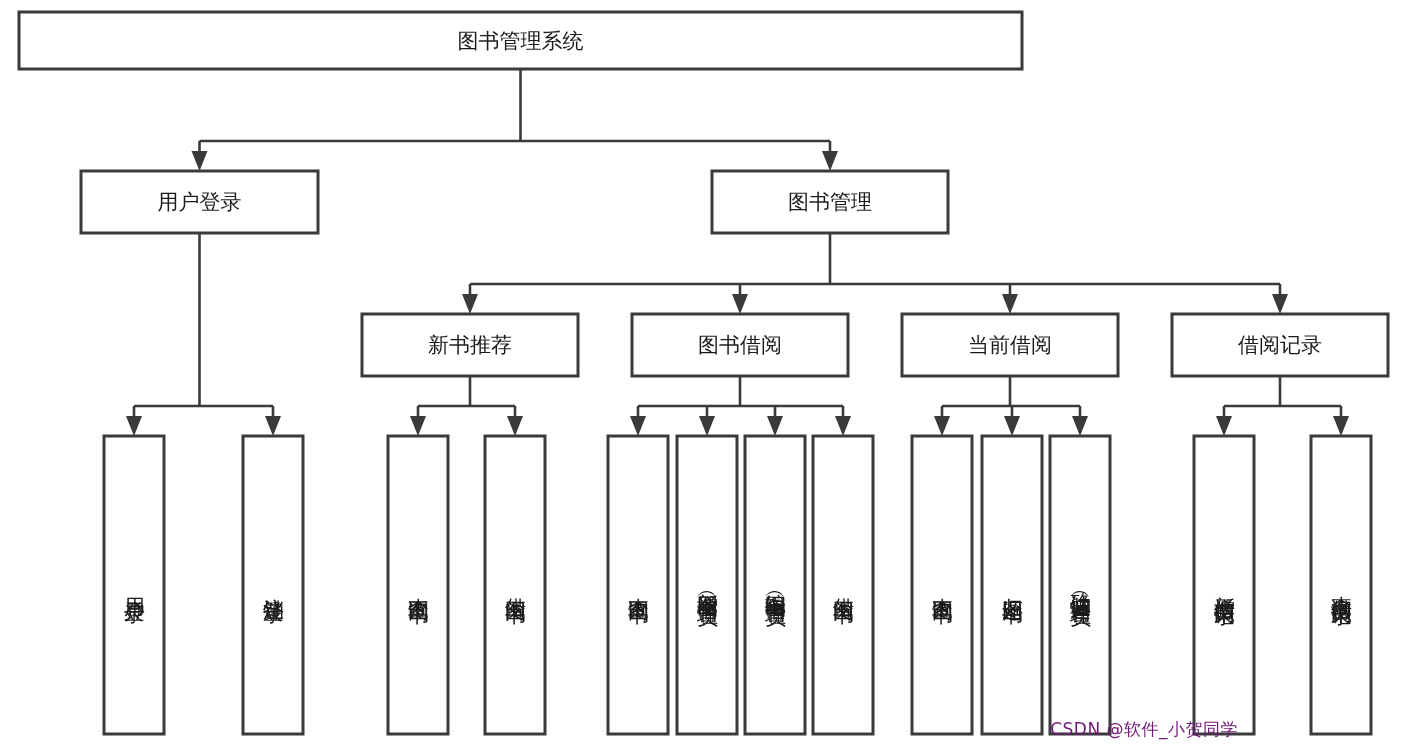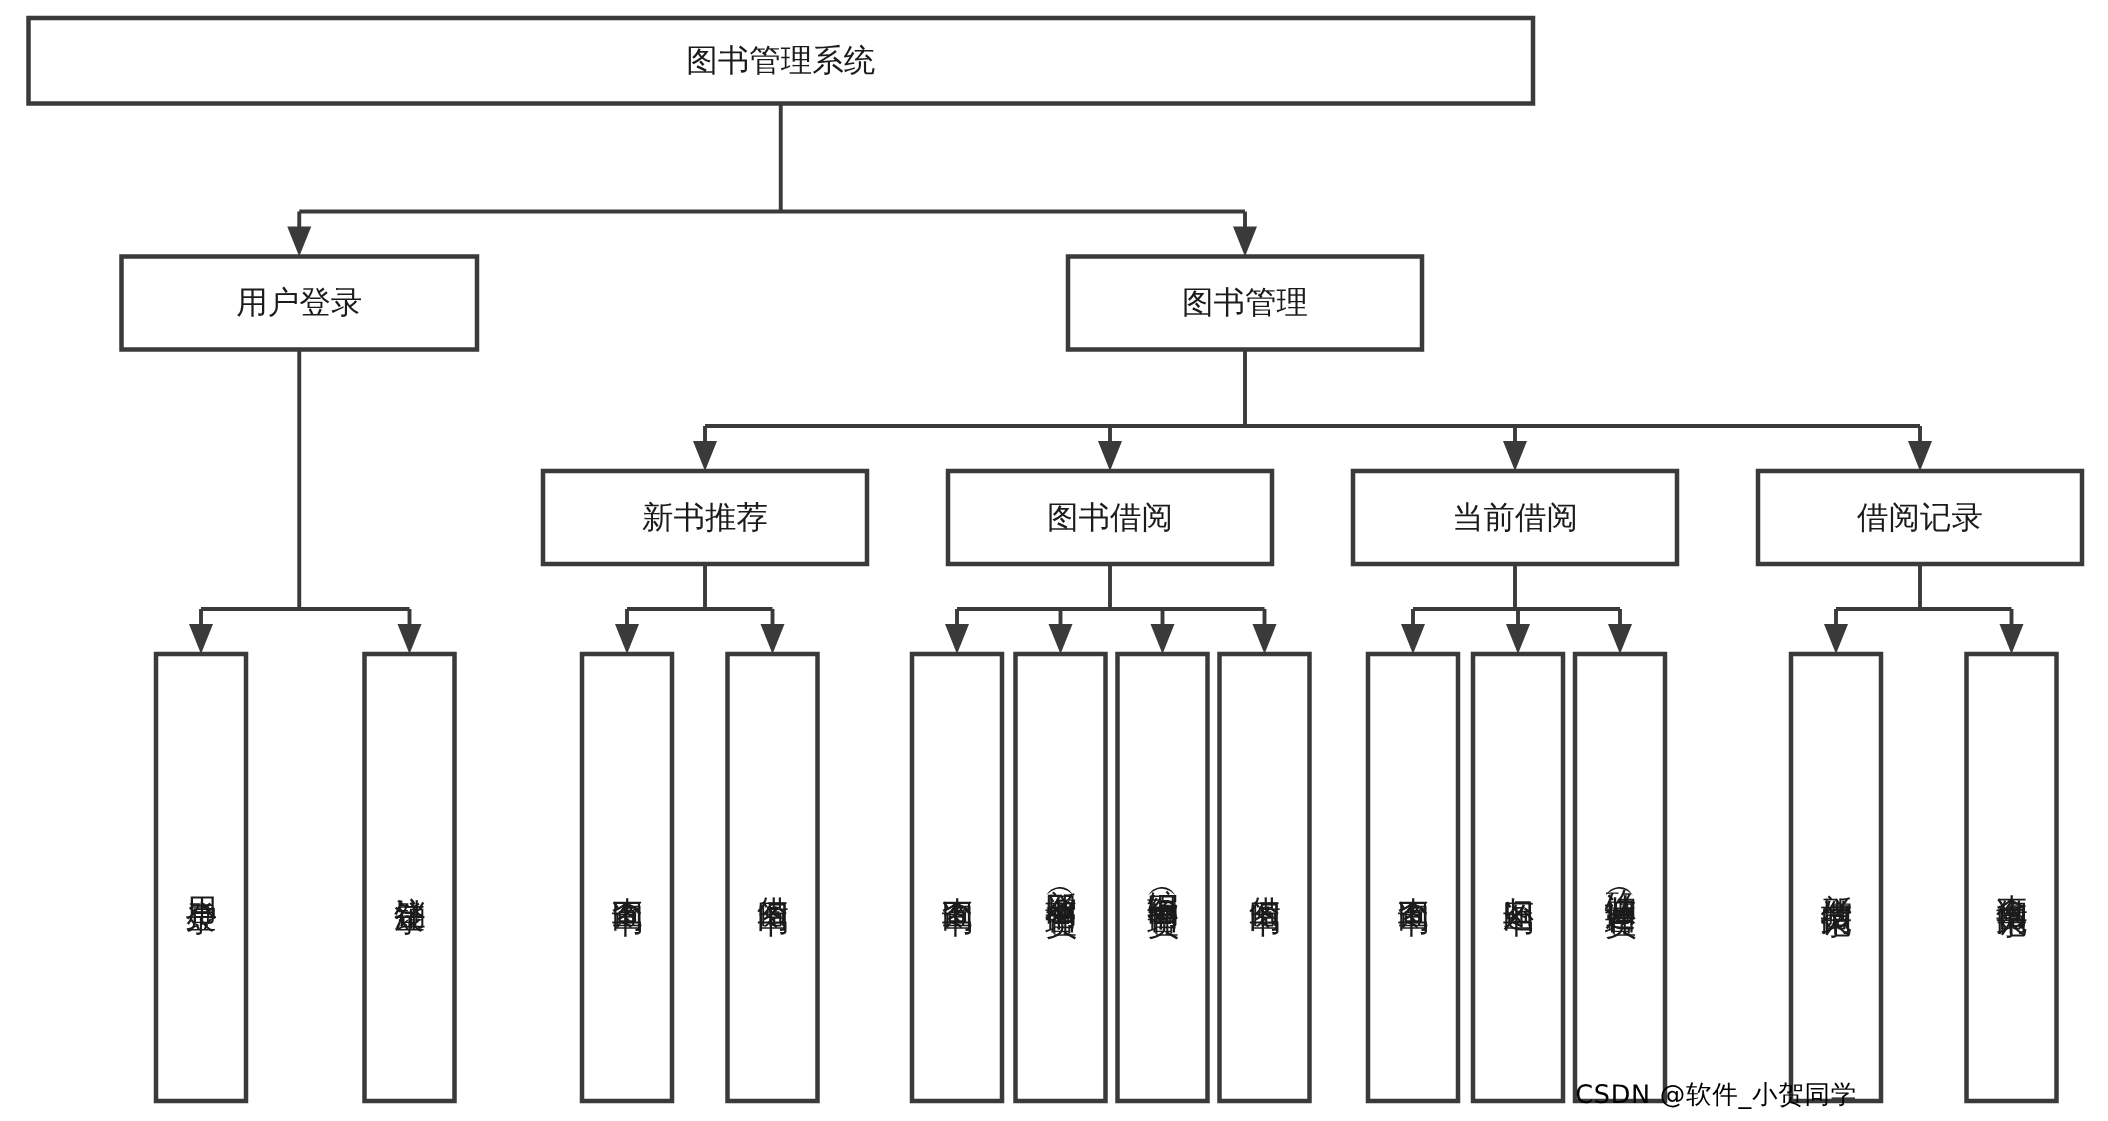--- a/index.html
+++ b/index.html
@@ -62,21 +62,21 @@
     color: #1b1b1b;
     pointer-events: none;
     white-space: nowrap;
   }
   .watermark {
     position: absolute;
     right: 8px;
     bottom: 6px;
     font-family: "DejaVu Sans", "Liberation Sans", sans-serif;
     font-size: 17px;
-    color: #000000;
+    color: #701a75;
     letter-spacing: 0.5px;
     white-space: nowrap;
   }
 </style>
 </head>
 <body>
 
 <div id="diagram-root">
   <svg class="flowchart" viewBox="0 0 1405 747" xmlns="http://www.w3.org/2000/svg">
     <g id="edges-layer">

